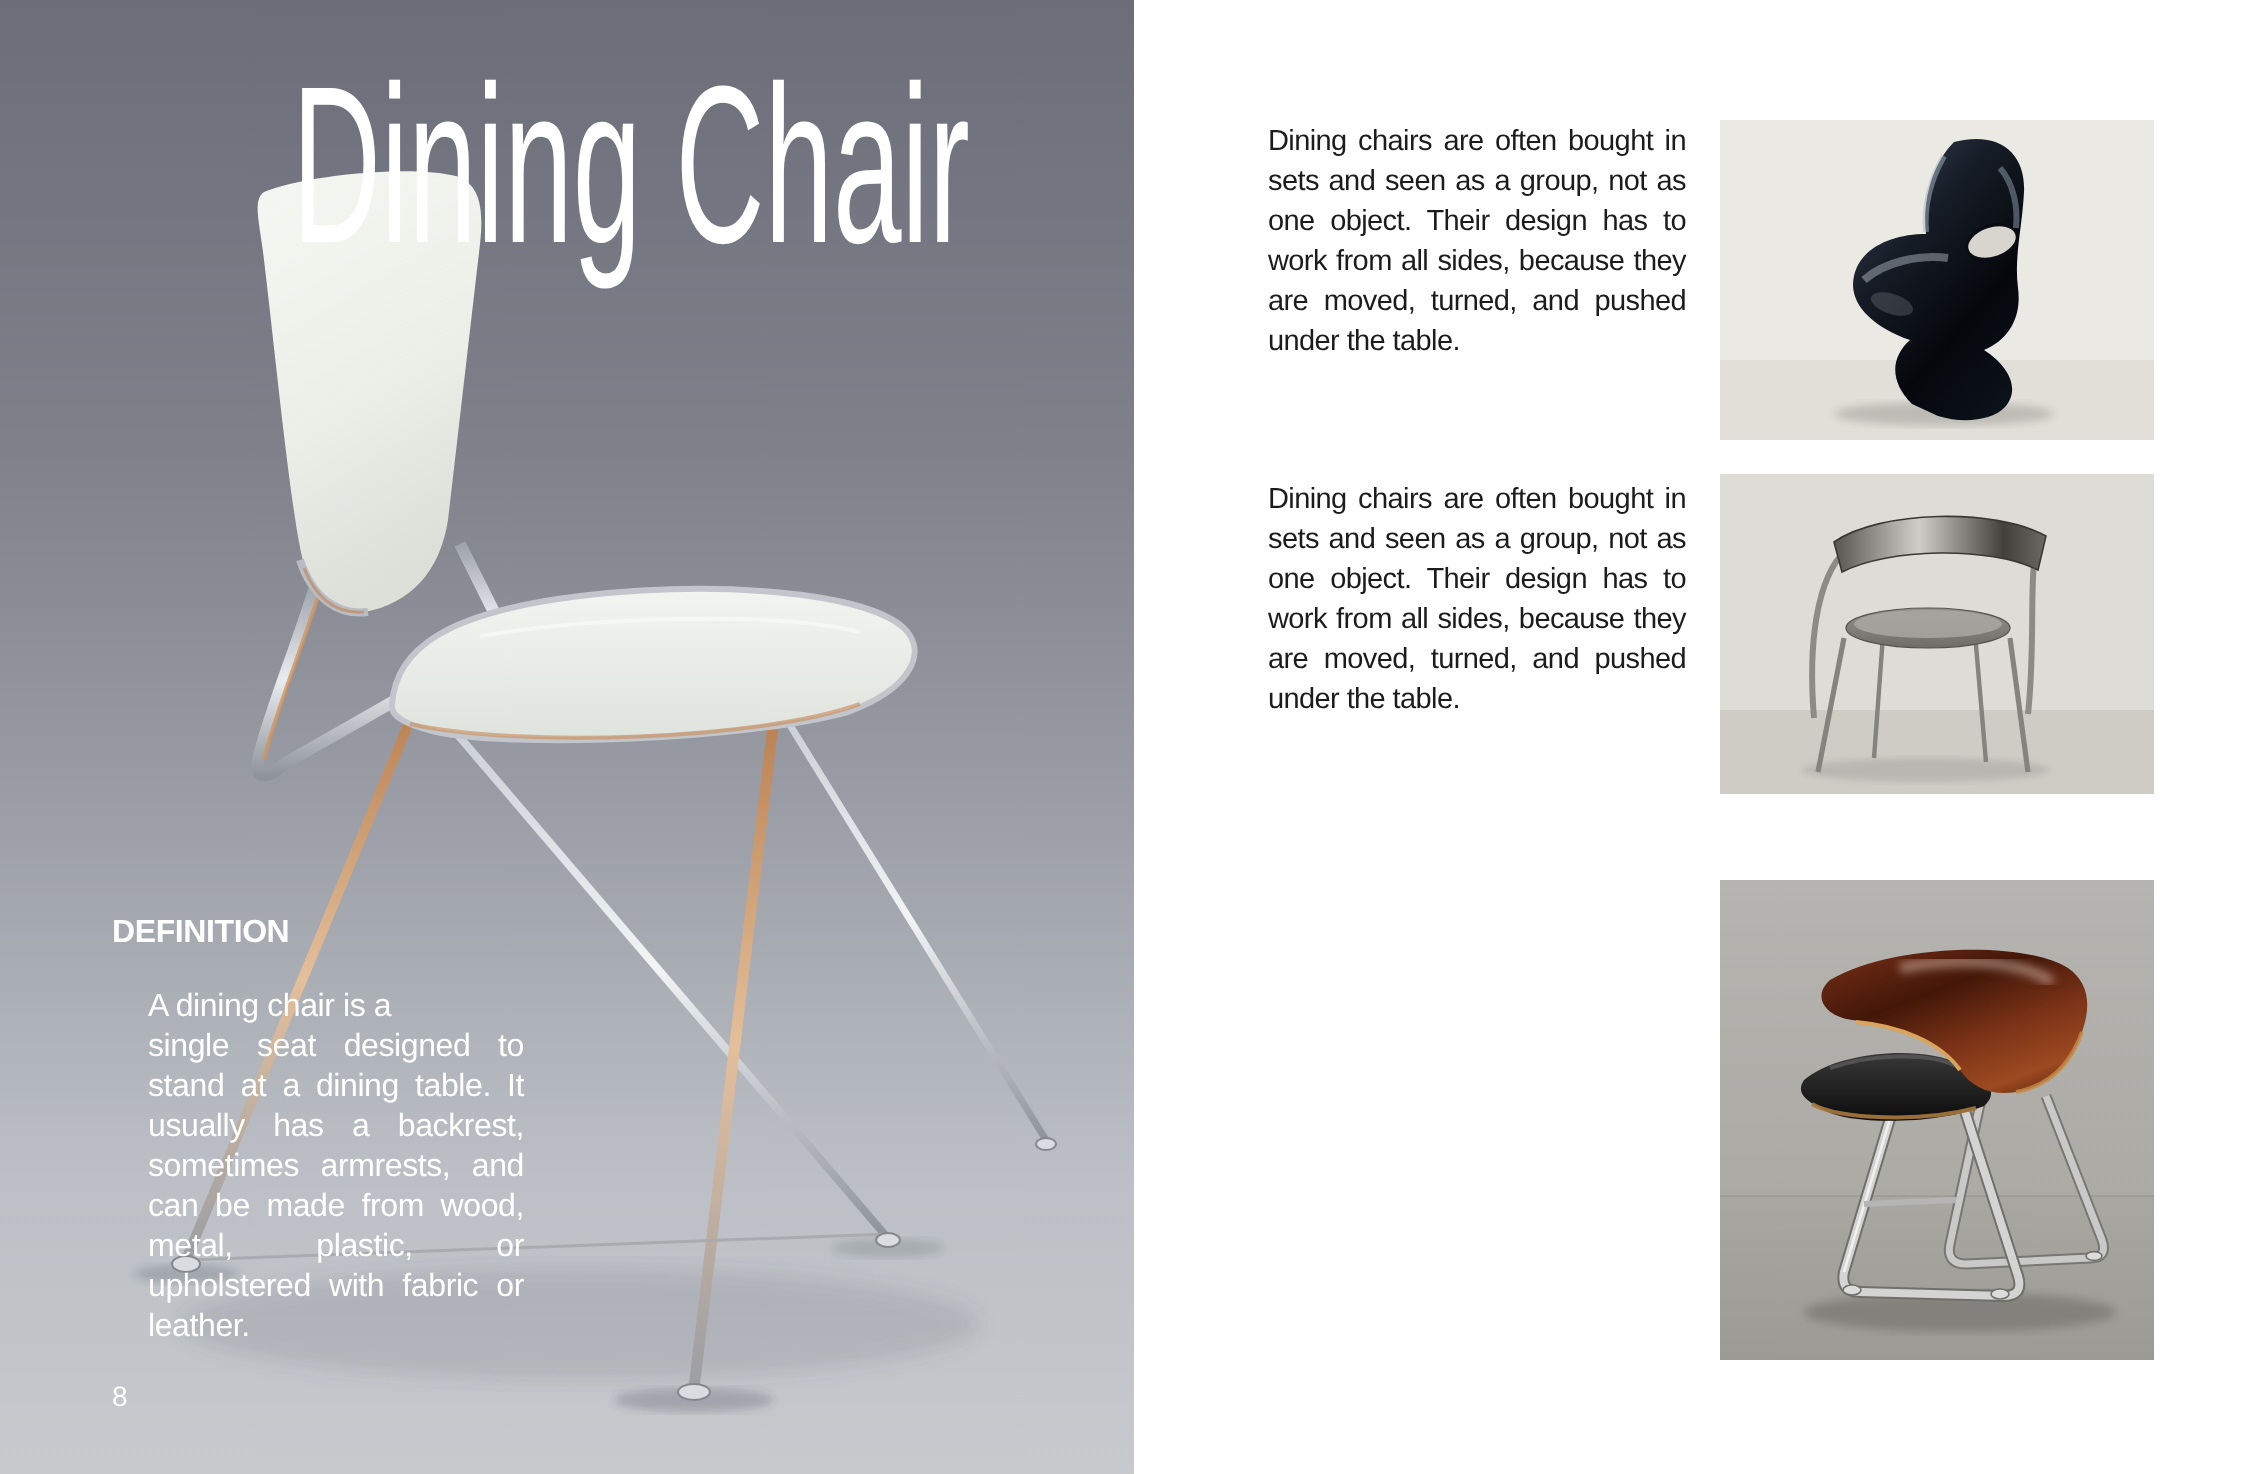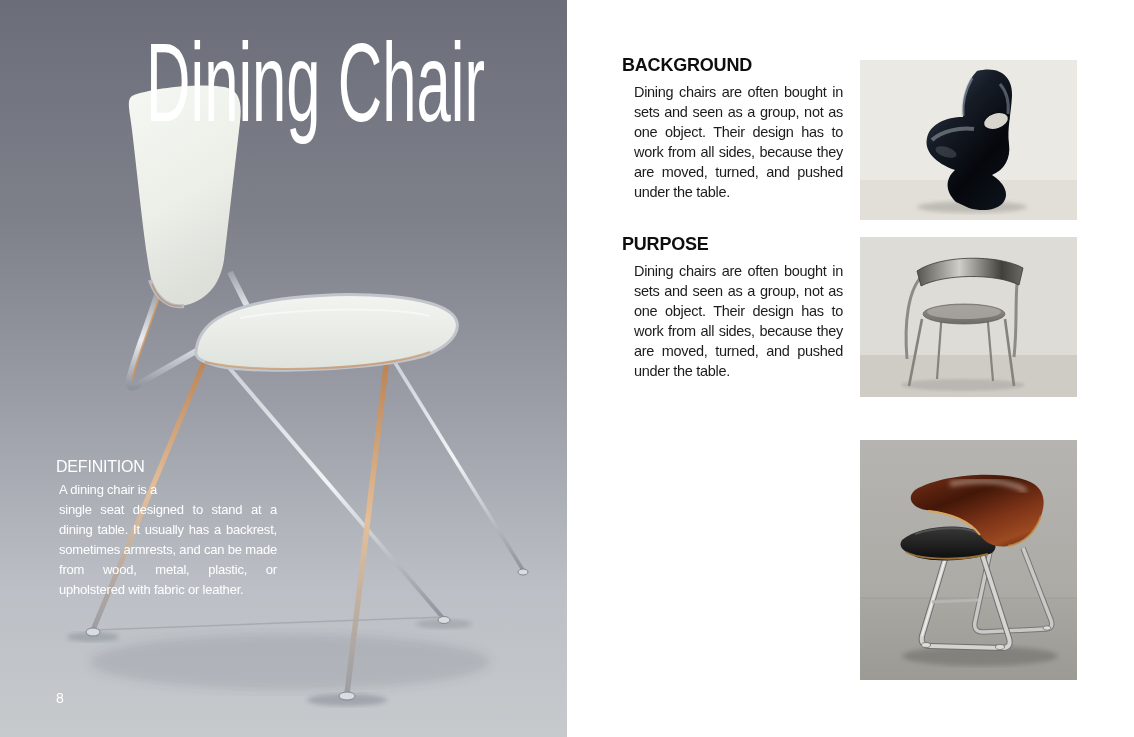--- a/index.html
+++ b/index.html
@@ -27,24 +27,24 @@
     font-size:112px;line-height:1.05;font-weight:normal;
     color:var(--overlay-text,#fff);
     transform:scaleX(0.55);transform-origin:left top;
     white-space:nowrap;letter-spacing:0px;
   }
   .definition{
     position:absolute;left:56px;top:458px;width:224px;
     color:var(--overlay-text,#fff);
   }
   .definition h2{
-    margin:0 0 4px 0;font-size:16px;font-weight:normal;letter-spacing:-0.2px;
+    margin:0 0 4px 0;font-size:16px;font-weight:bold;letter-spacing:-0.2px;
   }
   .definition p{
-    margin:3px;font-size:13px;line-height:20px;text-align:justify;
+    margin:18px;font-size:16px;line-height:20px;text-align:justify;
     white-space:pre-line;letter-spacing:-0.2px;
   }
   .pagenum{position:absolute;font-size:14px;}
   .pagenum.left{left:56px;top:690px;color:var(--overlay-text,#fff);font-weight:normal;}
 
   
   .right-page{position:absolute;left:567px;top:0;width:567px;height:737px;background:var(--page-bg,#fff);}
   .text-col{position:absolute;left:55px;width:221px;}
   .text-col h2{
     margin:0;font-size:18px;font-weight:bold;color:var(--heading-text,#0e0e0e);
@@ -139,26 +139,24 @@
       <p>A dining chair is a
 single seat designed to stand at a dining table. It usually has a backrest, sometimes armrests, and can be made from wood, metal, plastic, or upholstered with fabric or leather.</p>
     </div>
 
     <div class="pagenum left">8</div>
   </div>
 
   <div class="right-page">
 
     <div class="text-col sec-background">
-      <h2>BACKGROUND</h2>
       <p>Dining chairs are often bought in sets and seen as a group, not as one object. Their design has to work from all sides, because they are moved, turned, and pushed under the table.</p>
     </div>
 
     <div class="text-col sec-purpose">
-      <h2>PURPOSE</h2>
       <p>Dining chairs are often bought in sets and seen as a group, not as one object. Their design has to work from all sides, because they are moved, turned, and pushed under the table.</p>
     </div>
 
     <div class="photo photo-1">
       <svg width="217" height="160" viewBox="0 0 217 160">
         <defs>
           <linearGradient id="pblack" x1="0.1" y1="0" x2="0.8" y2="1">
             <stop offset="0" stop-color="#39455a"></stop>
               <stop offset="0.35" stop-color="#161c26"></stop>
             <stop offset="0.7" stop-color="#05070c"></stop>

